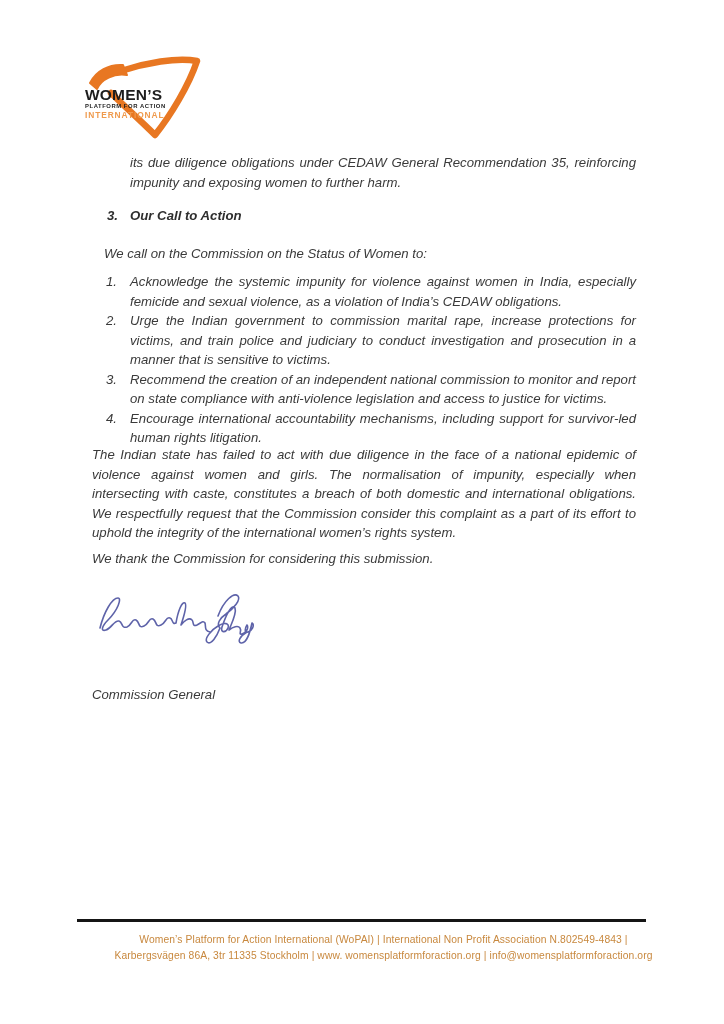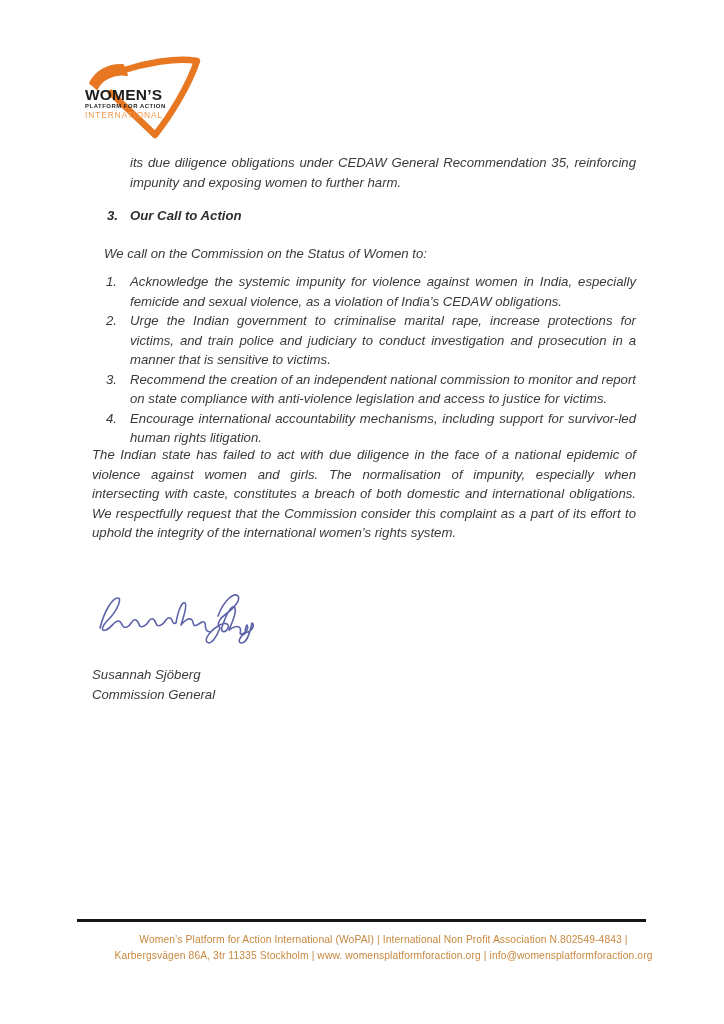--- a/index.html
+++ b/index.html
@@ -28,21 +28,21 @@
     font-size: 15.5px; font-weight: bold; color: #1d1d1d;
     letter-spacing: 0.2px; white-space: nowrap;
   }
   .logo-tagline {
     position: absolute; left: 0; top: 47.5px;
     font-size: 5.9px; font-weight: bold; color: #1d1d1d;
     letter-spacing: 0.55px; white-space: nowrap;
   }
   .logo-intl {
     position: absolute; left: 0; top: 54.5px;
-    font-size: 8.4px; font-weight: normal; color: #ef9a4d;
+    font-size: 8.4px; font-weight: bold; color: #ef9a4d;
     letter-spacing: 0.9px; white-space: nowrap;
   }
 
   
   .doc-text {
     font-size: 13.2px;
     line-height: 19.5px;
     color: #3a3a3a;
   }
   .block { position: absolute; font-style: italic; }
@@ -109,45 +109,45 @@
 
   <p class="block doc-text call-intro">We call on the Commission on the Status of Women to:</p>
 
   <div class="block doc-text action-list">
     <div class="action-item">
       <span class="li-num">1.</span>
       <span class="li-text">Acknowledge the systemic impunity for violence against women in India, especially femicide and sexual violence, as a violation of India’s CEDAW obligations.</span>
     </div>
     <div class="action-item">
       <span class="li-num">2.</span>
-      <span class="li-text">Urge the Indian government to criminalise marital rape, increase protections for victims, and train police and judiciary to conduct investigation and prosecution in a manner that is sensitive to victims.</span>
+      <span class="li-text">Urge the Indian government to commission marital rape, increase protections for victims, and train police and judiciary to conduct investigation and prosecution in a manner that is sensitive to victims.</span>
     </div>
     <div class="action-item">
       <span class="li-num">3.</span>
       <span class="li-text">Recommend the creation of an independent national commission to monitor and report on state compliance with anti-violence legislation and access to justice for victims.</span>
     </div>
     <div class="action-item">
       <span class="li-num">4.</span>
       <span class="li-text">Encourage international accountability mechanisms, including support for survivor-led human rights litigation.</span>
     </div>
   </div>
 
   <p class="block doc-text justify closing-para">The Indian state has failed to act with due diligence in the face of a national epidemic of violence against women and girls. The normalisation of impunity, especially when intersecting with caste, constitutes a breach of both domestic and international obligations. We respectfully request that the Commission consider this complaint as a part of its effort to uphold the integrity of the international women’s rights system.</p>
 
+  <p class="block doc-text thanks">We thank the Commission for considering this submission.</p>
 
   <div class="signature">
     <svg width="170" height="60" viewBox="0 0 170 60">
       <g fill="none" stroke="#5e63a9" stroke-width="1.6" stroke-linecap="round" stroke-linejoin="round">
         <path d="M8,42 C12,26 20,12 26,12 C30,12 26,24 16,34 C10,40 8,46 14,44 C20,42 22,34 27,35 C31,36 29,43 35,41 C40,39 40,32 44,34 C48,36 46,43 52,40 C57,38 57,31 61,33 C65,35 63,42 69,39 C74,37 74,30 78,32 C81,33 80,39 84,37 C86,25 90,15 93,17 C95,19 92,30 89,39 C92,35 97,31 100,34 C102,36 100,41 105,39 C109,37 111,34 113,37 C114,40 112,45 118,46"></path>
         <path d="M126,30 C132,14 142,6 146,10 C149,14 142,22 134,28 C128,32 124,38 128,42 C125,50 119,60 115,56 C112,53 119,44 126,40 C132,36 138,37 136,42 C134,47 128,47 130,41 C134,29 140,17 143,22 C145,27 139,39 137,44 C141,41 146,39 148,42 C150,45 146,49 150,48 C154,47 157,42 155,39 C153,42 152,47 156,46 C160,45 163,39 160,37 C158,46 155,58 149,57 C145,56 148,50 155,46"></path>
       </g>
     </svg>
   </div>
 
-  <p class="block doc-text signatory-name">Susannah Sjöberg</p>
   <p class="block doc-text signatory-title">Commission General</p>
 
   <div class="footer-rule"></div>
   <div class="footer-text">
     <div>Women’s Platform for Action International (WoPAI) | International Non Profit Association N.802549-4843 |</div>
     <div>Karbergsvägen 86A, 3tr 11335 Stockholm | www. womensplatformforaction.org | info@womensplatformforaction.org</div>
   </div>
 
 </div>
 

